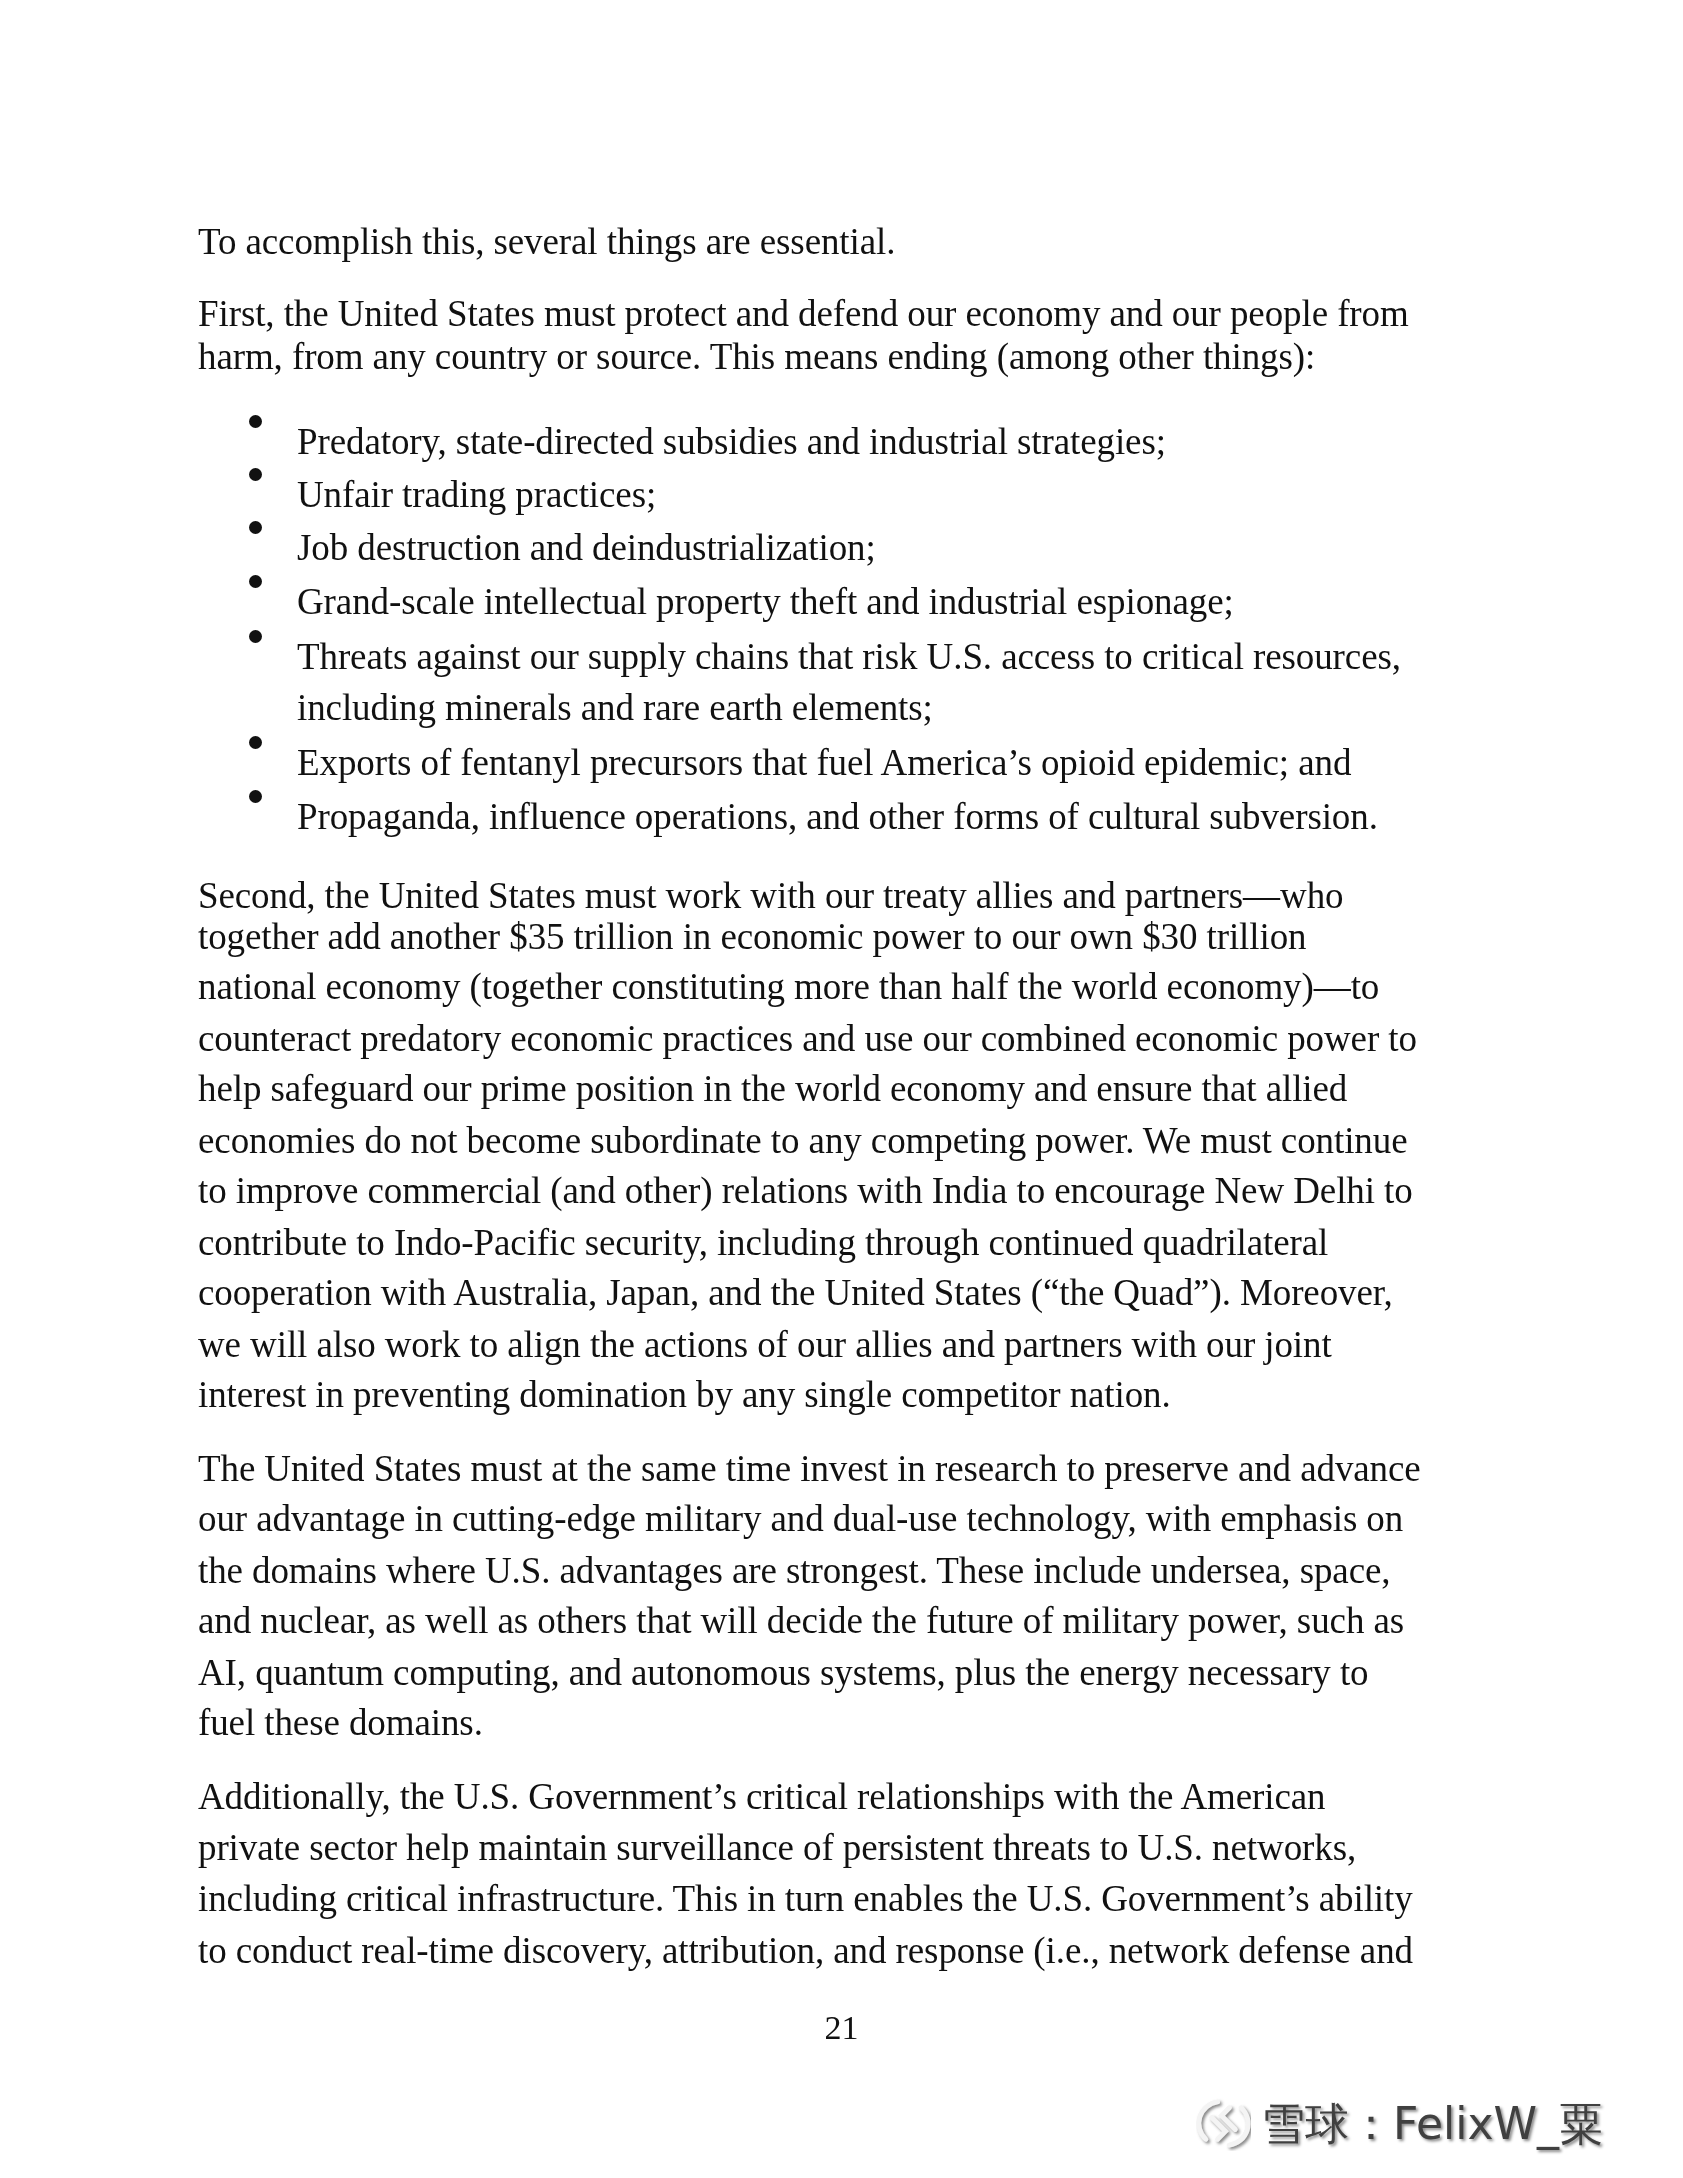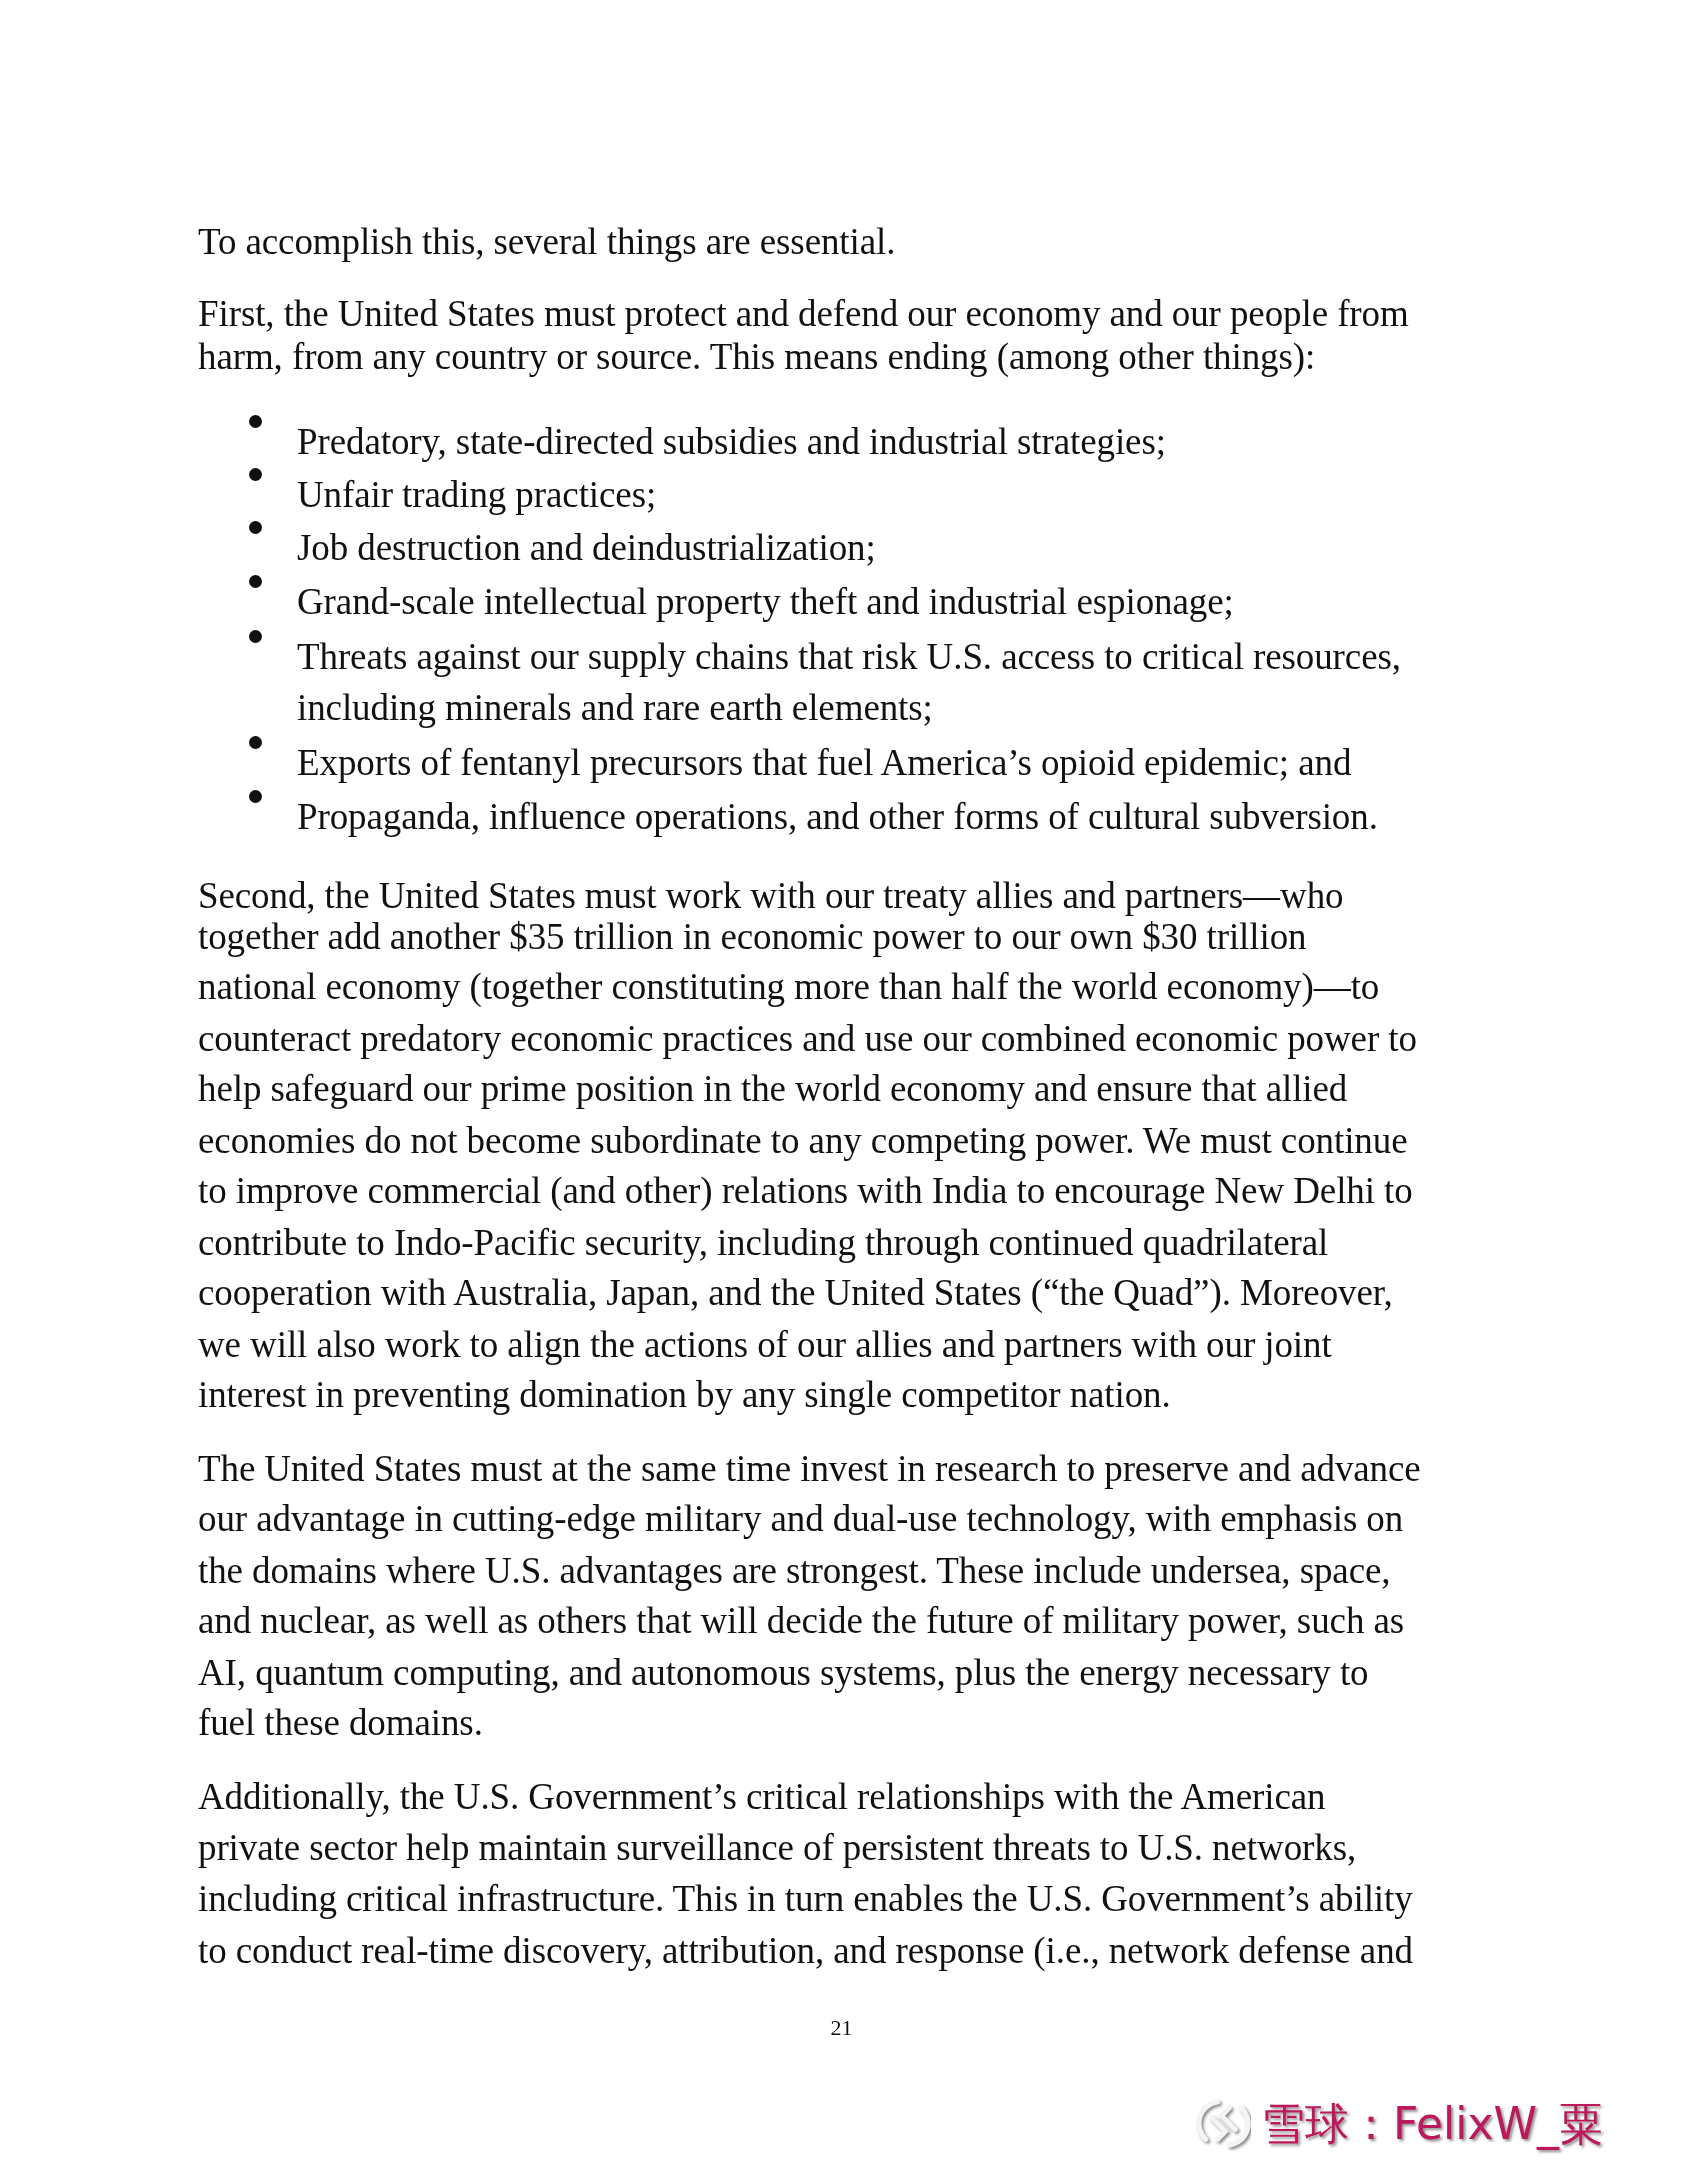--- a/index.html
+++ b/index.html
@@ -23,33 +23,33 @@
     width: 13px; height: 13px;
     border-radius: 50%;
     background: #111111;
   }
   .page-number {
     position: absolute;
     top: 2011px;
     left: 0; width: 1683px;
     text-align: center;
     font-family: "Liberation Serif", "DejaVu Serif", serif;
-    font-size: 22px; line-height: 34px; color: #111111;
+    font-size: 34px; line-height: 34px; color: #111111;
   }
   .watermark {
     position: absolute;
     left: 1196px; top: 2095px;
     height: 57px;
     display: flex; align-items: center;
   }
   .wm-logo { width: 55px; height: 55px; margin-right: 10px; }
   .wm-text {
     font-family: "DejaVu Sans", "Liberation Sans", sans-serif;
     font-size: 44px; line-height: 50px;
-    color: #be185d;
+    color: #404040;
     text-shadow: 2px 2px 3px #8a8a8a;
     white-space: nowrap;
   }
 </style>
 </head>
 <body>
 
 <div class="page">
 
   <div>

